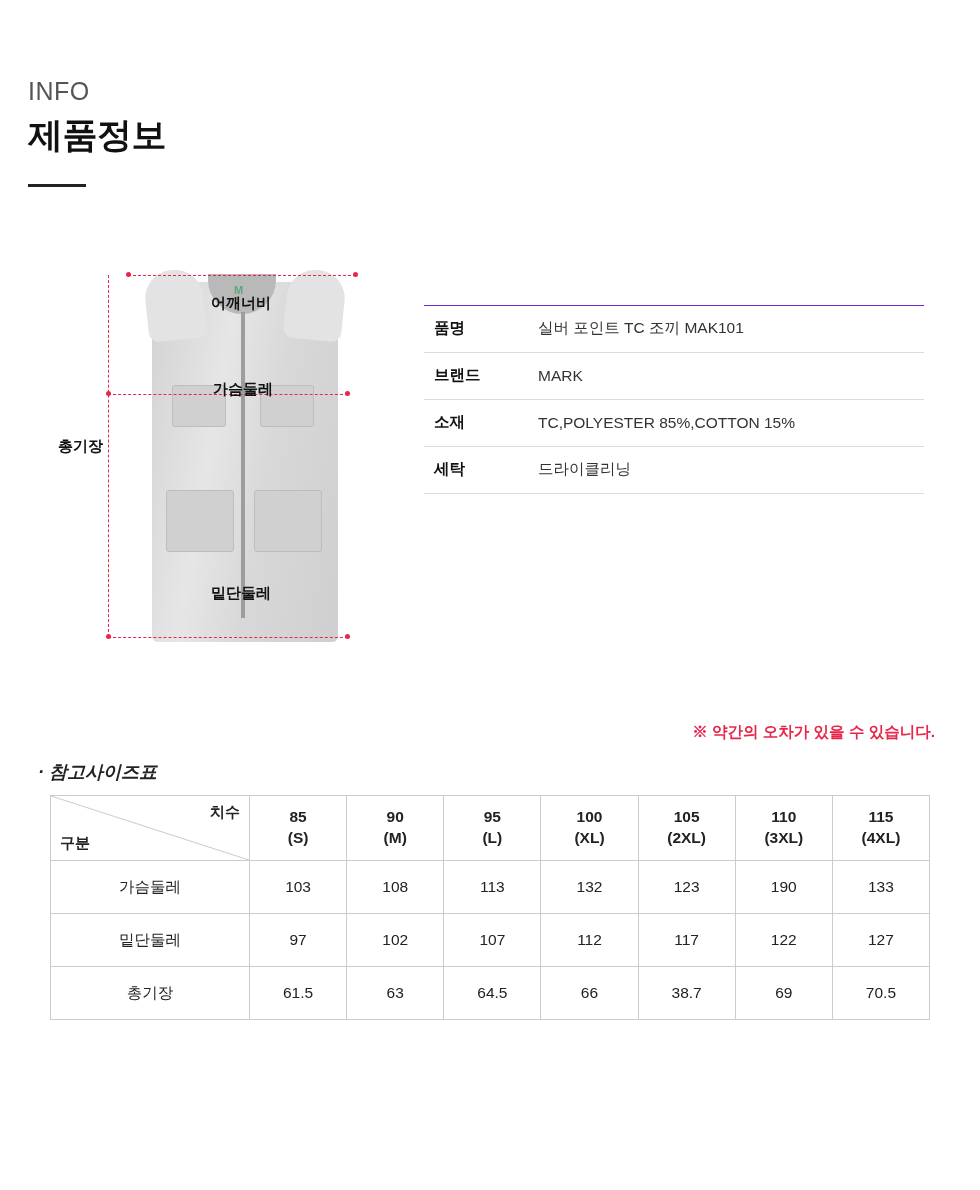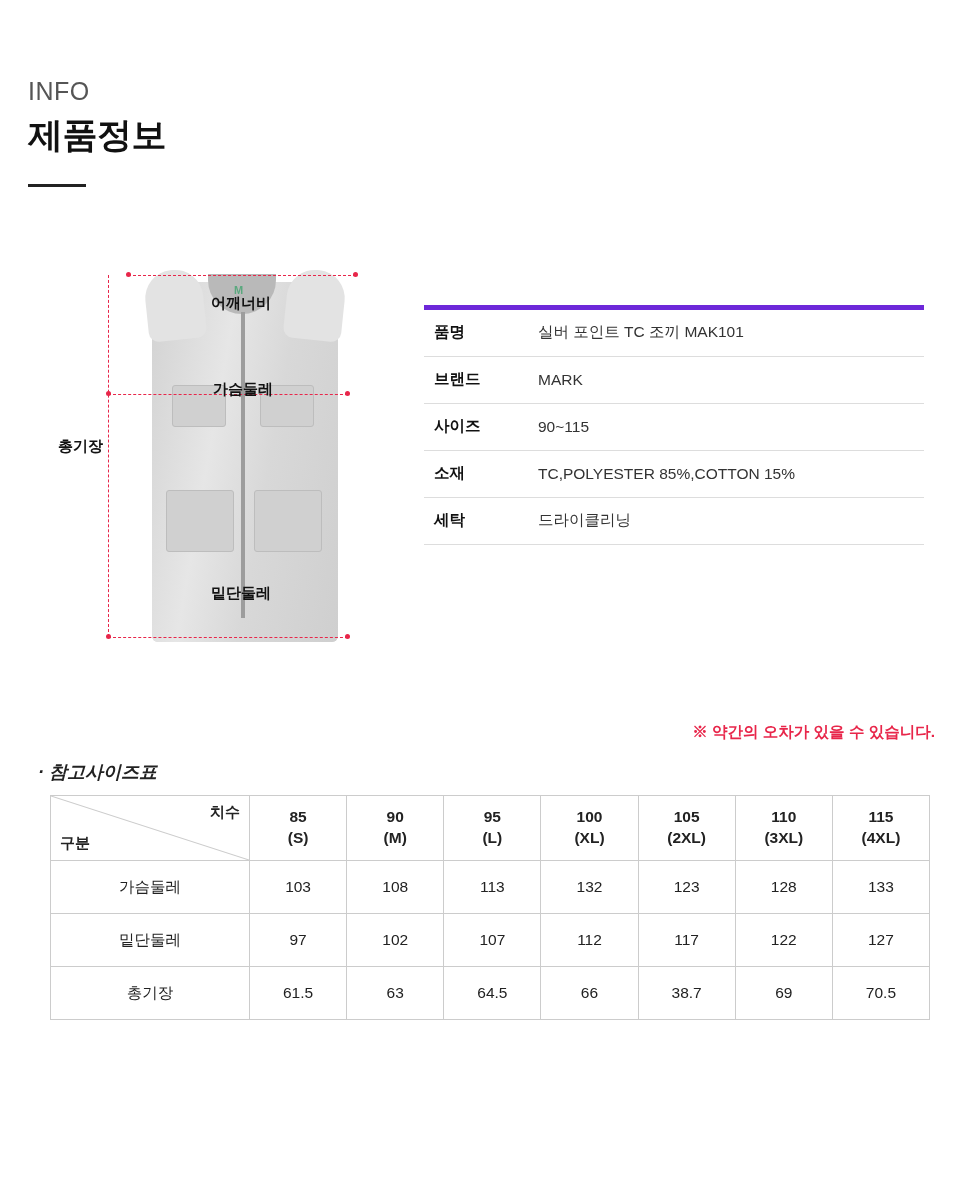--- a/index.html
+++ b/index.html
@@ -155,21 +155,21 @@
     width: 500px;
     border-collapse: collapse;
   }
   .spec-table td {
     border-bottom: 1px solid #dddddd;
     padding: 12px 4px 13px 4px;
     font-size: 15.5px;
     vertical-align: middle;
   }
   .spec-table tr:first-child td {
-    border-top: 5px solid #6d28d9;
+    border-top: 1px solid #6d28d9;
   }
   .spec-table td.k {
     width: 96px;
     font-weight: bold;
     color: #111111;
     padding-left: 10px;
   }
   .spec-table td.v {
     color: #333333;
   }
@@ -291,24 +291,20 @@
   <tbody>
     <tr>
       <td class="k">품명</td>
       <td class="v">실버 포인트 TC 조끼 MAK101</td>
     </tr>
     <tr>
       <td class="k">브랜드</td>
       <td class="v">MARK</td>
     </tr>
     <tr>
-      <td class="k">사이즈</td>
-      <td class="v">90~115</td>
-    </tr>
-    <tr>
       <td class="k">소재</td>
       <td class="v">TC,POLYESTER 85%,COTTON 15%</td>
     </tr>
     <tr>
       <td class="k">세탁</td>
       <td class="v">드라이클리닝</td>
     </tr>
   </tbody>
 </table>
 
@@ -357,21 +353,21 @@
     </tr>
   </thead>
   <tbody>
     <tr>
       <th>가슴둘레</th>
       <td>103</td>
       <td>108</td>
       <td>113</td>
       <td>132</td>
       <td>123</td>
-      <td>128</td>
+      <td>190</td>
       <td>133</td>
     </tr>
     <tr>
       <th>밑단둘레</th>
       <td>97</td>
       <td>102</td>
       <td>107</td>
       <td>112</td>
       <td>117</td>
       <td>122</td>

